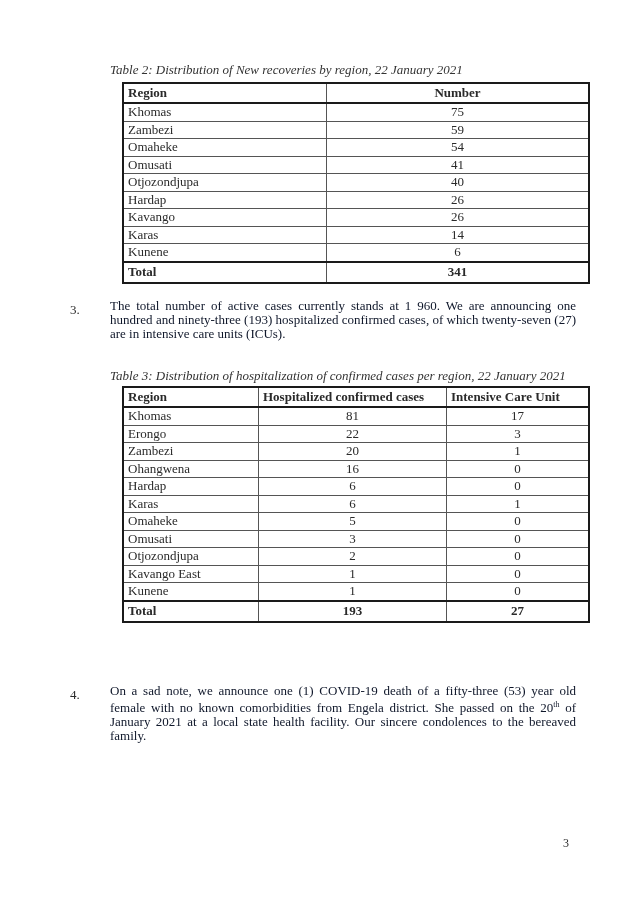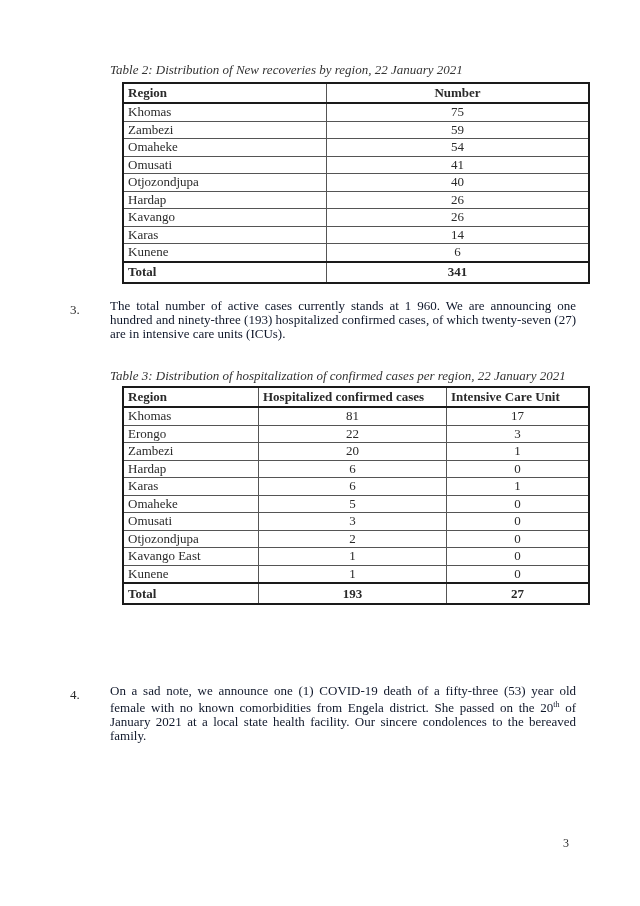--- a/index.html
+++ b/index.html
@@ -93,20 +93,25 @@
         <td>Erongo</td>
         <td class="c">22</td>
         <td class="c">3</td>
       </tr>
       <tr>
         <td>Zambezi</td>
         <td class="c">20</td>
         <td class="c">1</td>
       </tr>
       <tr>
+        <td>Ohangwena</td>
+        <td class="c">16</td>
+        <td class="c">0</td>
+      </tr>
+      <tr>
         <td>Hardap</td>
         <td class="c">6</td>
         <td class="c">0</td>
       </tr>
       <tr>
         <td>Karas</td>
         <td class="c">6</td>
         <td class="c">1</td>
       </tr>
       <tr>

